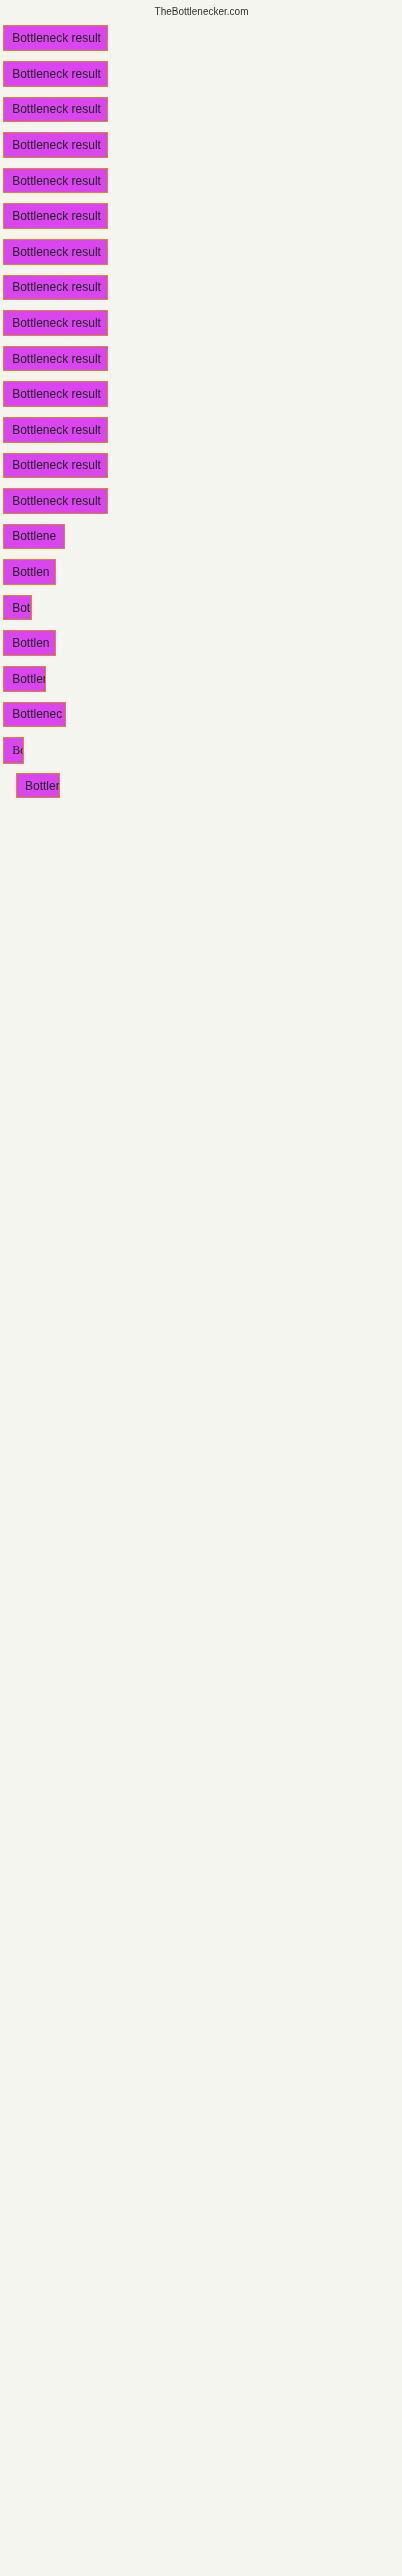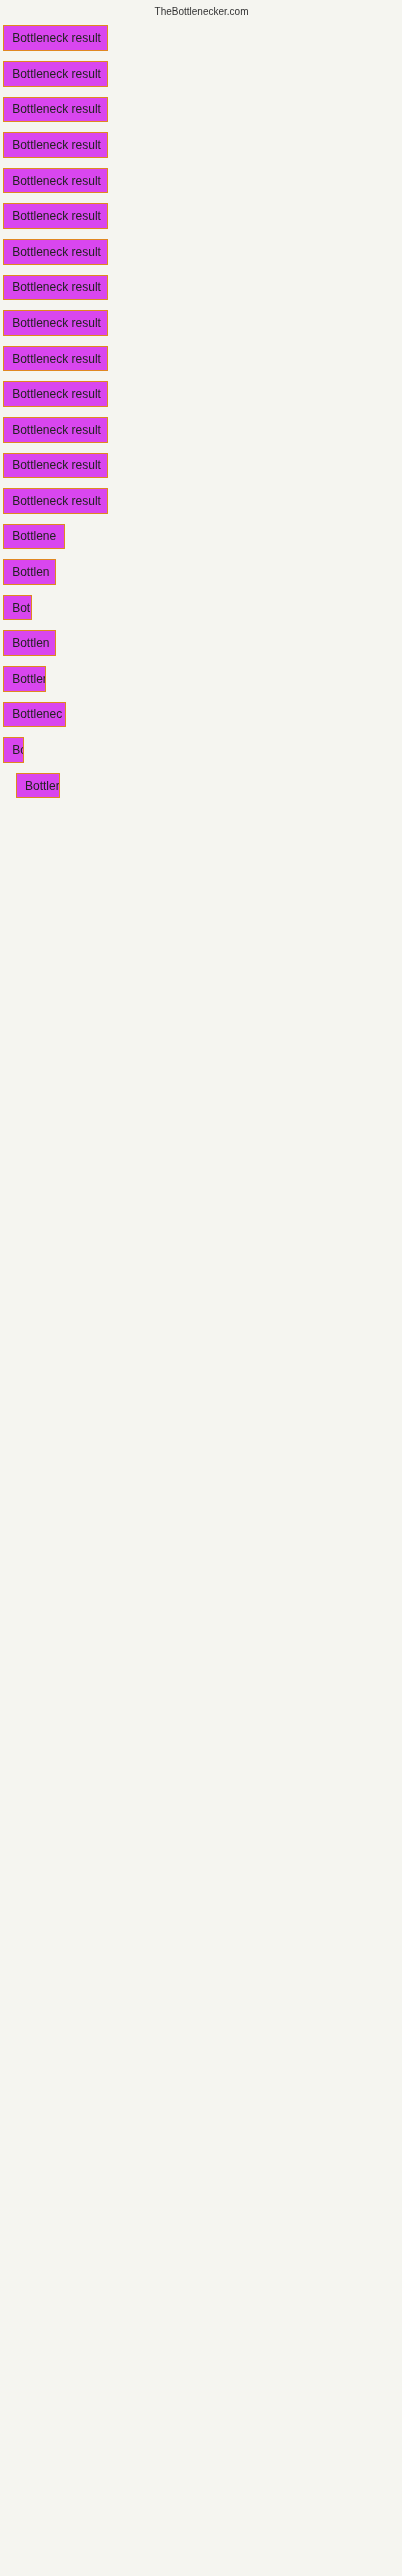--- a/index.html
+++ b/index.html
@@ -64,16 +64,16 @@
     <div class="row"><div class="bottleneck-item" style="max-width: 105px;">Bottleneck result</div></div>
     <div class="row"><div class="bottleneck-item" style="max-width: 105px;">Bottleneck result</div></div>
     <div class="row"><div class="bottleneck-item" style="max-width: 105px;">Bottleneck result</div></div>
     <div class="row"><div class="bottleneck-item" style="max-width: 105px;">Bottleneck result</div></div>
     <div class="row"><div class="bottleneck-item" style="max-width: 63px;">Bottlene</div></div>
     <div class="row"><div class="bottleneck-item" style="max-width: 53px;">Bottlen</div></div>
     <div class="row"><div class="bottleneck-item" style="max-width: 29px;">Bot</div></div>
     <div class="row"><div class="bottleneck-item" style="max-width: 53px;">Bottlen</div></div>
     <div class="row"><div class="bottleneck-item" style="max-width: 43px;">Bottlen</div></div>
     <div class="row"><div class="bottleneck-item" style="max-width: 63px;">Bottlenec</div></div>
-    <div class="row"><div class="bottleneck-item" style="max-width: 21px;">Bo</div></div>
+    <div class="row"><div class="bottleneck-item" style="max-width: 21px; font-family: Liberation Serif, serif;">Bo</div></div>
     <div class="row"><div class="bottleneck-item" style="max-width: 44px; margin-left: 16px;">Bottler</div></div>
   </div>
 
 
 </body></html>

